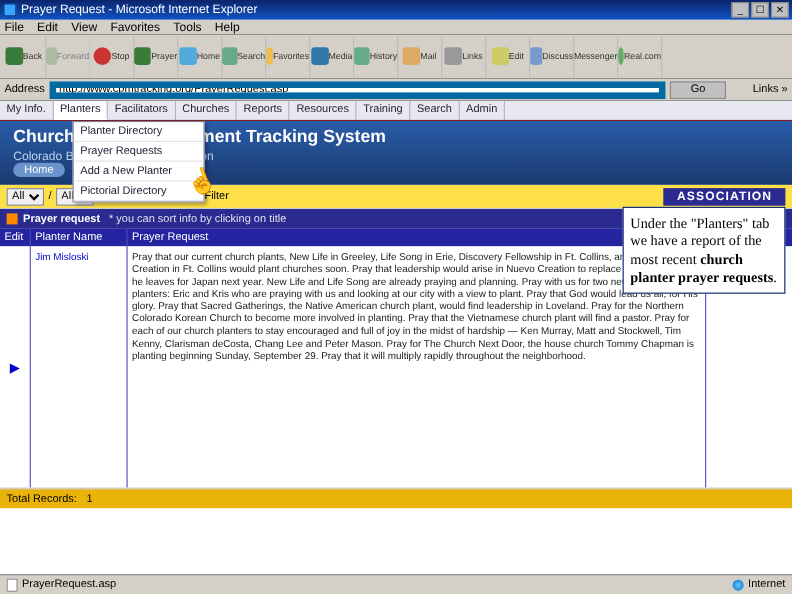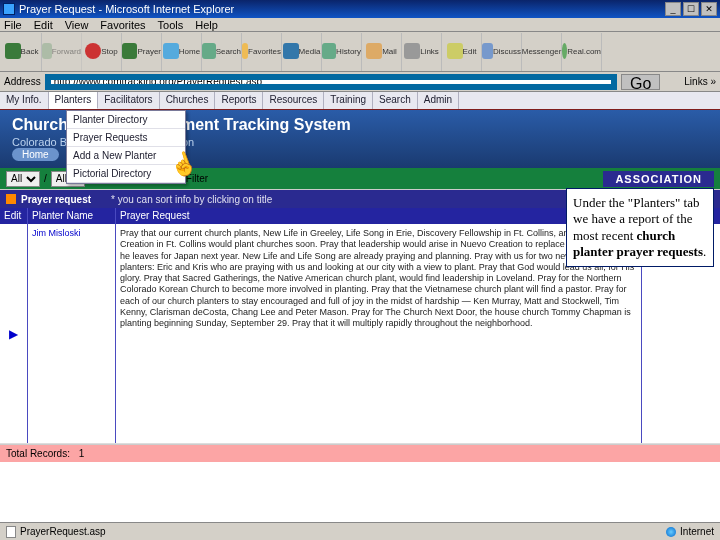--- a/index.html
+++ b/index.html
@@ -8,51 +8,51 @@
   .title-bar .spacer{flex:1}
   .title-ctl{width:16px;height:14px;background:#c0c0c0;border:1px solid #888;margin-left:2px;display:flex;align-items:center;justify-content:center;font-size:9px;color:#000}
   .menu-bar{background:#d4d0c8;height:14px;display:flex;align-items:center;font-size:11px;padding:0 4px;border-bottom:1px solid #888}
   .menu-bar span{margin-right:12px}
   .toolbar{background:#d4d0c8;height:40px;display:flex;align-items:center;border-bottom:1px solid #888;padding:0 2px}
   .tb-btn{width:40px;height:38px;display:flex;flex-direction:row;align-items:center;justify-content:center;font-size:8px;color:#333;border-right:1px solid #bbb;}
   .tb-btn .ico{width:16px;height:16px;background:#6a8;border-radius:3px;margin-bottom:1px}
   .tb-btn.disabled{opacity:.5}
   .addr{background:#d4d0c8;height:20px;display:flex;align-items:center;border-bottom:1px solid #888;padding:0 4px;font-size:10px}
   .addr input{flex:1;height:16px;font-size:10px;border:6px solid #0369a1;padding:0 3px;margin:0 4px}
-  .go-btn{background:#c0c0c0;border:1px solid #888;padding:0 8px;height:16px;font-size:16px}
+  .go-btn{background:#c0c0c0;border:1px solid #888;padding:0 18px;height:16px;font-size:10px}
   
   .page{position:relative;height:444px;background:#fff}
   .nav-tabs{background:#e8e8f0;height:18px;display:flex;font-size:10px;border-bottom:1px solid #7f1d1d}
   .nav-tabs .tab{padding:2px 6px;border-right:1px solid #b0b0c0;color:#223;cursor:pointer}
   .nav-tabs .tab.open{background:#fff;border-bottom:1px solid #fff}
   .dropdown{position:absolute;left:66px;top:18px;background:#fff;border:1px solid #7a7a9a;width:120px;z-index:5;box-shadow:2px 2px 3px rgba(0,0,0,.3)}
   .dropdown .dd{padding:3px 6px;font-size:10px;color:#223;border-bottom:1px solid #e0e0e8;cursor:pointer}
   .hand{position:absolute;left:170px;top:60px;font-size:22px;z-index:6;transform:rotate(-20deg)}
   .banner{background:linear-gradient(#2a5ca8,#1a3a70);color:#cfe3ff;height:58px;padding:6px 12px;position:relative}
   .banner .big{font-size:16px;font-weight:bold;color:#fff}
   .banner .sub{font-size:11px;color:#bcd3ef;margin-top:2px}
   .banner .home{position:absolute;left:12px;top:38px;background:#6b93cc;color:#fff;border-radius:9px;padding:1px 10px;font-size:10px}
-  .filter{height:22px;display:flex;align-items:center;padding:2px 6px;font-size:10px;background:#15803d;border-bottom:1px solid #ccc}
+  .filter{height:22px;display:flex;align-items:center;padding:2px 6px;font-size:10px;background:#fde047;border-bottom:1px solid #ccc}
   .filter select{height:16px;font-size:10px;border:1px solid #888}
   .filter .assoc{margin-left:auto;background:#2a2a90;color:#fff;padding:2px 12px;font-size:11px;font-weight:bold;letter-spacing:1px}
   .section-hd{background:#2a2a90;color:#fff;height:18px;display:flex;align-items:center;padding:0 6px;font-size:10px}
   .section-hd .flag{width:10px;height:10px;background:#f80;margin-right:5px}
   .col-hd{background:#2424a0;color:#fff;height:16px;display:flex;font-size:10px}
   .col-hd div{padding:2px 4px}
   .c-edit{width:28px;border-right:1px solid #4a4ac0}
   .c-name{width:88px;border-right:1px solid #4a4ac0}
   .c-req{flex:1;border-right:1px solid #4a4ac0}
   .c-upd{width:78px}
   .row{display:flex;font-size:9px;background:#fff;color:#222;border-bottom:1px solid #ddd}
   .row .c-edit{display:flex;align-items:center;justify-content:center}
   .row .c-name{padding:4px;color:#00c}
   .row .c-req{padding:4px;line-height:1.25;overflow:hidden}
   .row .c-upd{padding:4px}
   .arrow{color:#00c;font-size:12px}
-  .total{padding:3px 6px;font-size:10px;background:#fca5a5;border-top:1px solid #ccc}
+  .total{padding:3px 6px;font-size:10px;background:#eab308;border-top:1px solid #ccc}
   .callout{position:absolute;right:6px;top:96px;width:148px;border:1px solid #001a66;background:#fff;padding:6px;font-family:"Times New Roman",serif;font-size:13px;line-height:1.25;z-index:8}
   .status{position:absolute;left:0;bottom:0;right:0;height:18px;background:#d4d0c8;border-top:1px solid #888;display:flex;align-items:center;font-size:10px;padding:0 6px}
   .status .spacer{flex:1}
   .status .globe{width:10px;height:10px;background:radial-gradient(#6cf,#06c);border-radius:50%;margin-right:4px}
 </style>
 </head>
 <body>
 
 <div class="title-bar">
   <span style="width:12px;height:12px;background:#3aa3ff;border:1px solid #026;margin-right:4px"></span>
@@ -173,21 +173,21 @@
     <select><option>All</option></select>
     <span style="margin:0 4px">/</span>
     <select><option>All</option></select>
     <span style="margin-left:6px">Association / Partner Filter</span>
     <span class="assoc">ASSOCIATION</span>
   </div>
 
   <div class="section-hd">
     <span class="flag"></span>
     <b>Prayer request</b>
-    <span style="margin-left:20px;opacity:.85">* you can sort info by clicking on title</span>
+    <span style="margin-left:8px;opacity:.85">* you can sort info by clicking on title</span>
   </div>
 
   <div class="col-hd">
     <div class="c-edit">Edit</div>
     <div class="c-name">Planter Name</div>
     <div class="c-req">Prayer Request</div>
     <div class="c-upd">Last Updated</div>
   </div>
 
   <div class="row" style="height:220px">

